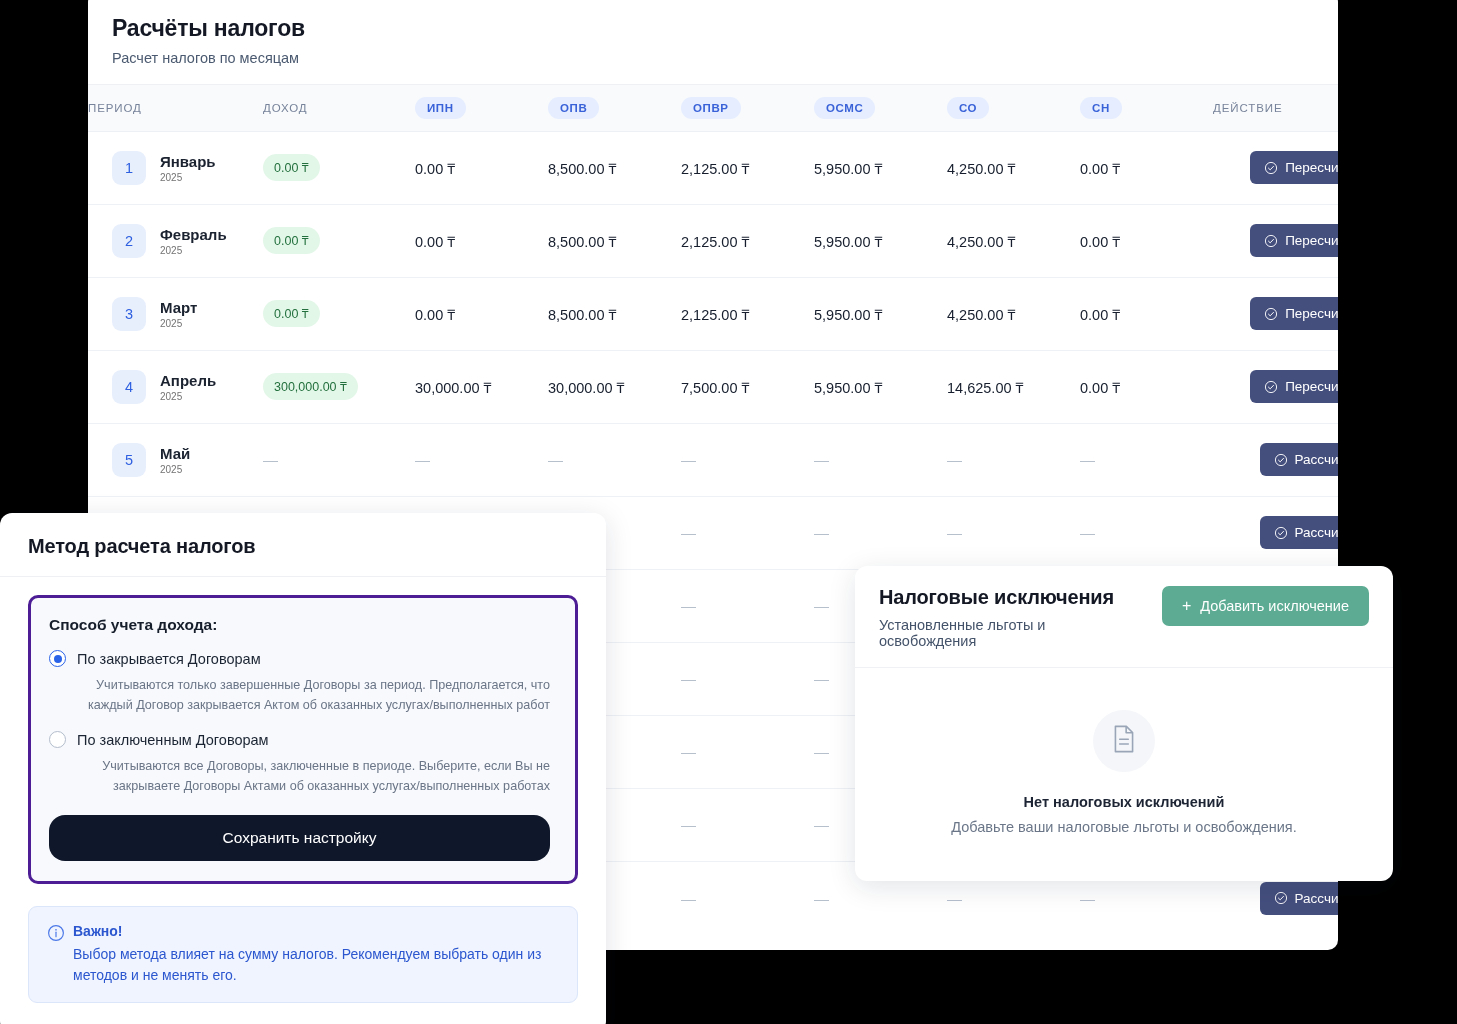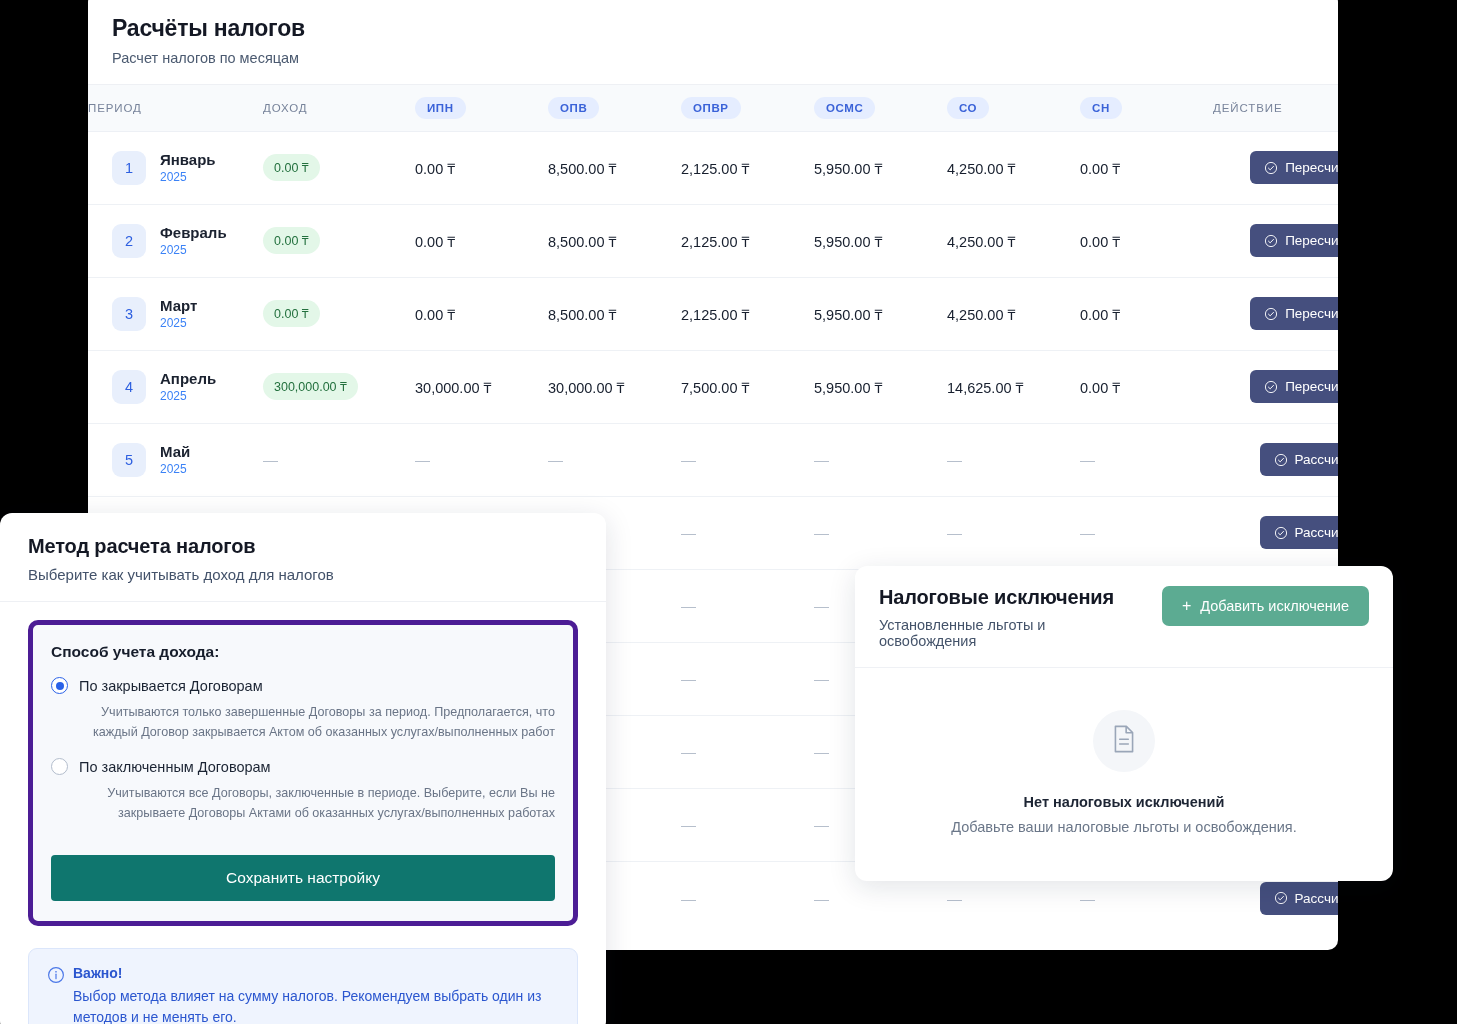--- a/index.html
+++ b/index.html
@@ -61,21 +61,21 @@
 
   .period-cell { padding-left: 24px; }
   .period-wrap { display: flex; align-items: center; gap: 14px; }
   .num-badge {
     width: 34px; height: 34px; flex: 0 0 34px;
     background: #e8effc; border-radius: 9px;
     display: flex; align-items: center; justify-content: center;
     color: #2d5fe0; font-size: 14.5px; font-weight: 500;
   }
   .month { font-size: 15px; font-weight: 600; color: #1b2230; line-height: 1.15; }
-  .year  { font-size: 12px; color: #3b82f6; margin-top: 2px; }
+  .year  { font-size: 10px; color: #737373; margin-top: 2px; }
 
   .income-badge {
     display: inline-block;
     background: #e3f7e8; color: #23703e;
     font-size: 12.5px; font-weight: 500;
     padding: 5px 11px; border-radius: 999px;
   }
   .dash { display: inline-block; color: #b6bfcc; font-size: 15px; }
   .val  { font-size: 14.5px; color: #171f2e; white-space: nowrap; }
 
@@ -98,44 +98,44 @@
     border-radius: 12px;
     box-shadow: 0 6px 28px rgba(20,30,60,.13);
     overflow: hidden;
   }
   .mp-head { padding: 22px 28px 18px 28px; border-bottom: 1px solid #eef0f4; }
   .mp-title { font-size: 20px; font-weight: 700; color: #141824; letter-spacing: -0.15px; }
   .mp-sub { font-size: 15px; color: #43526a; margin-top: 8px; }
   .mp-body { padding: 18px 28px 0 28px; }
 
   .opt-box {
-    background: #f7f9fc; border: 5px solid #4c1d95;
-    border-radius: 10px; padding: 18px 18px 20px 18px;
+    background: #f7f9fc; border: 3px solid #4c1d95;
+    border-radius: 10px; padding: 18px 25px 20px 18px;
   }
   .opt-head { font-size: 15.5px; font-weight: 600; color: #161d2b; margin-bottom: 16px; }
   .radio-row { display: flex; align-items: center; gap: 11px; }
   .radio {
     width: 17px; height: 17px; flex: 0 0 17px; border-radius: 50%;
     border: 1.6px solid #b3bdcc; background: #fff;
     display: flex; align-items: center; justify-content: center;
   }
   .radio.on { border-color: #2a62e8; }
   .radio.on::after { content: ""; width: 8px; height: 8px; border-radius: 50%; background: #2a62e8; }
   .radio-label { font-size: 14.5px; color: #1b2433; }
   .opt-desc {
     font-size: 12.6px; color: #6a7587; line-height: 1.55;
     margin: 9px 0 0 28px;
     text-align: right;
   }
   .opt-gap { height: 16px; }
   .btn-save {
-    display: block; width: 100%; margin-top: 32px;
-    background: #0f766e; color: #ffffff;
+    display: block; width: 100%; margin-top: 19px;
+    background: #0f172a; color: #ffffff;
     font-size: 15.5px; font-weight: 500;
-    border: none; border-radius: 4px; padding: 14px 0;
+    border: none; border-radius: 16px; padding: 14px 0;
     cursor: pointer; font-family: "Liberation Sans", sans-serif;
   }
   .note {
     margin: 22px 28px 0 28px;
     background: #eff4fe; border: 1px solid #dbe6fb;
     border-radius: 9px; padding: 16px 18px;
     display: flex; gap: 8px;
   }
   .note-icon { flex: 0 0 18px; margin-top: 1px; }
   .note-title { font-size: 14px; font-weight: 600; color: #2b56cf; }
@@ -486,21 +486,20 @@
                 <span>Рассчитать</span>
               </button></td>
           </tr>
         </tbody>
     </table>
   </div>
 
   <div class="method-panel">
     <div class="mp-head">
       <div class="mp-title">Метод расчета налогов</div>
-      <div class="mp-sub">Выберите как учитывать доход для налогов</div>
     </div>
     <div class="mp-body">
       <div class="opt-box">
         <div class="opt-head">Способ учета дохода:</div>
 
         <div class="radio-row">
           <span class="radio on"></span>
           <span class="radio-label">По закрывается Договорам</span>
         </div>
         <div class="opt-desc">Учитываются только завершенные Договоры за период. Предполагается, что каждый Договор закрывается Актом об оказанных услугах/выполненных работ</div>

